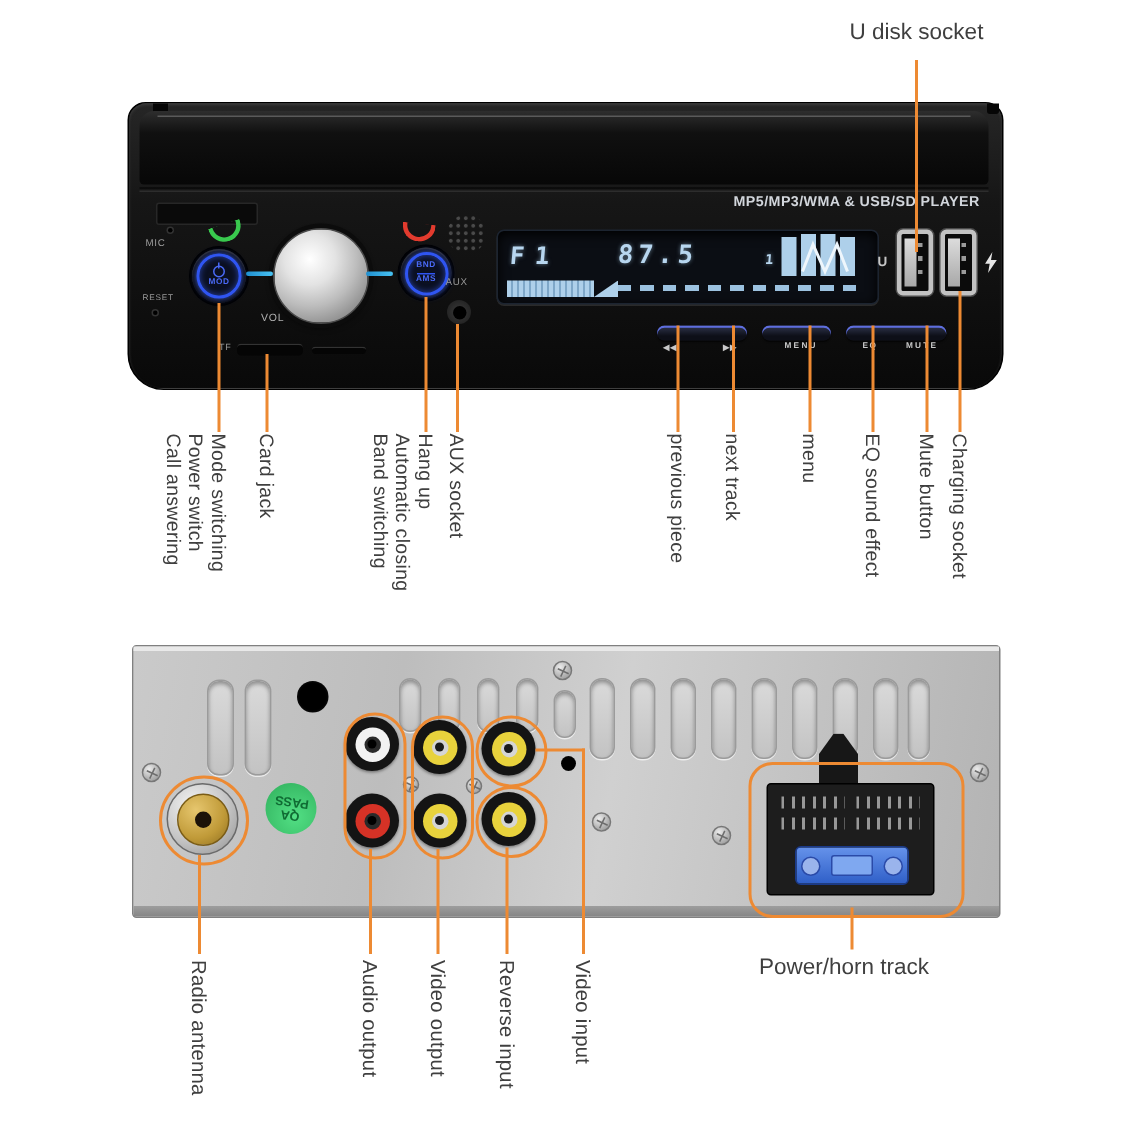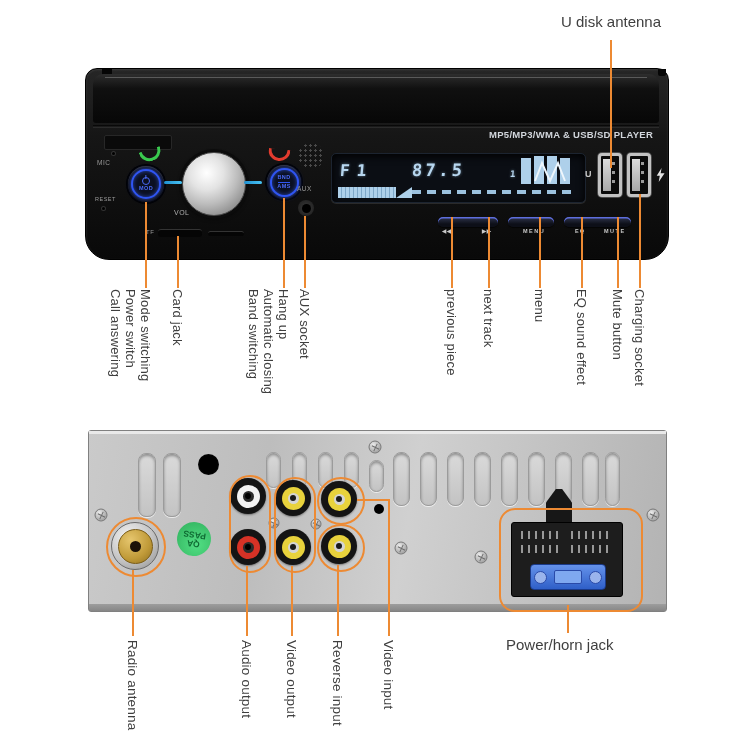--- a/index.html
+++ b/index.html
@@ -126,21 +126,21 @@
         background:linear-gradient(#6592ea,#2f5fc8);border:1px solid #1a3a8a;
         display:flex;align-items:center;justify-content:space-around;}
   .fuse .fslot{width:11px;height:11px;border-radius:50%;background:#9ab4ec;border:1px solid #2a4aa8;}
   .fuse .fwin{width:26px;height:12px;background:#7fa8f0;border:1px solid #2a4aa8;border-radius:2px;}
 </style>
 </head>
 <body>
 
 <div class="stage">
 
-  <div class="toplabel" style="left:611px;top:13px;transform:translateX(-50%);">U disk antenna</div>
+  <div class="toplabel" style="left:611px;top:13px;transform:translateX(-50%);">U disk socket</div>
   <div class="cline" style="left:611px;top:40px;height:128px;"></div>
 
   <div class="front">
     <div class="notch" style="left:16px;top:0;width:10px;"></div>
     <div class="notch" style="left:572px;top:0;width:8px;"></div>
     <div class="lid"></div>
     <div class="seam"></div>
 
     <div class="brand">MP5/MP3/WMA &amp; USB/SD PLAYER</div>
     <div class="slot-tl"></div>
@@ -368,15 +368,15 @@
   <div class="cline" style="left:338px;top:565px;height:71px;"></div>
   <div class="cline-h" style="left:357px;top:499px;width:33px;"></div>
   <div class="cline" style="left:389px;top:499px;height:137px;"></div>
   <div class="cline" style="left:568px;top:605px;height:28px;"></div>
 
   <div class="vlabel" style="left:125px;top:640px;font-size:13.5px;">Radio antenna</div>
   <div class="vlabel" style="left:239px;top:640px;font-size:13.5px;">Audio output</div>
   <div class="vlabel" style="left:284px;top:640px;font-size:13.5px;">Video output</div>
   <div class="vlabel" style="left:330px;top:640px;font-size:13.5px;">Reverse input</div>
   <div class="vlabel" style="left:381px;top:640px;font-size:13.5px;">Video input</div>
-  <div class="toplabel" style="left:506px;top:636px;">Power/horn jack</div>
+  <div class="toplabel" style="left:506px;top:636px;">Power/horn track</div>
 
 </div>
 
 </body></html>

